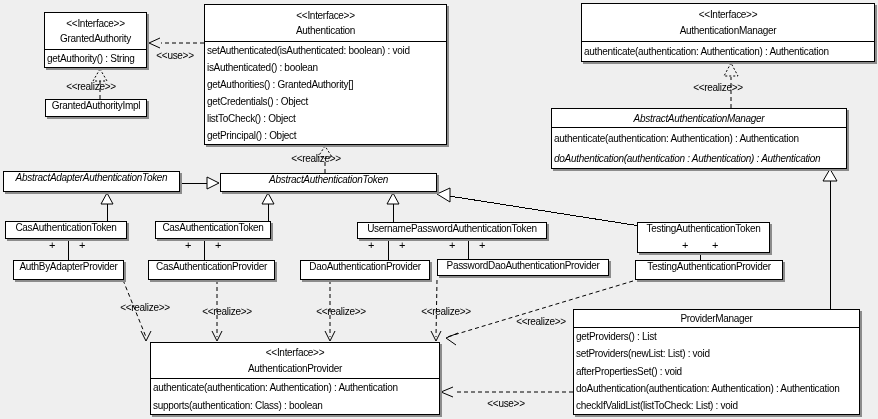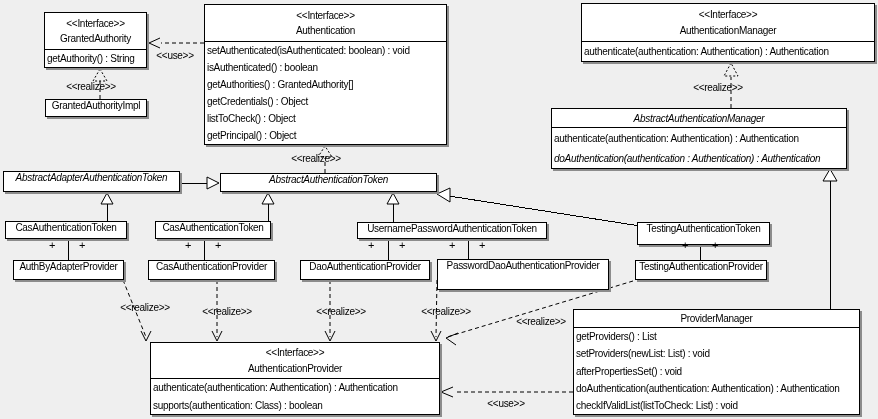--- a/index.html
+++ b/index.html
@@ -183,37 +183,37 @@
 
   <div class="uml-class plain" style="left:5px;top:221px;width:122px;height:18px">
     <div>CasAuthenticationToken</div>
   </div>
   <div class="uml-class plain" style="left:155px;top:221px;width:116px;height:18px">
     <div>CasAuthenticationToken</div>
   </div>
   <div class="uml-class plain" style="left:357px;top:222px;width:190px;height:17px">
     <div>UsernamePasswordAuthenticationToken</div>
   </div>
-  <div class="uml-class plain" style="left:637px;top:222px;width:133px;height:23px">
+  <div class="uml-class plain" style="left:637px;top:222px;width:133px;height:31px">
     <div>TestingAuthenticationToken</div>
   </div>
 
   <div class="uml-class plain" style="left:13px;top:260px;width:111px;height:20px">
     <div>AuthByAdapterProvider</div>
   </div>
   <div class="uml-class plain" style="left:148px;top:260px;width:127px;height:20px">
     <div>CasAuthenticationProvider</div>
   </div>
   <div class="uml-class plain" style="left:300px;top:260px;width:130px;height:20px">
     <div>DaoAuthenticationProvider</div>
   </div>
-  <div class="uml-class plain" style="left:437px;top:259px;width:172px;height:31px">
+  <div class="uml-class plain" style="left:437px;top:259px;width:172px;height:17px">
     <div>PasswordDaoAuthenticationProvider</div>
   </div>
-  <div class="uml-class plain" style="left:635px;top:260px;width:132px;height:20px">
+  <div class="uml-class plain" style="left:635px;top:260px;width:148px;height:20px">
     <div>TestingAuthenticationProvider</div>
   </div>
 
   <div class="uml-class" style="left:150px;top:342px;width:290px;height:73px">
     <div class="uml-title" style="height:36px">
       <div>&lt;&lt;Interface&gt;&gt;</div>
       <div>AuthenticationProvider</div>
     </div>
     <div class="uml-methods" style="height:35px">
       <div class="uml-method">authenticate(authentication: Authentication) : Authentication</div>

